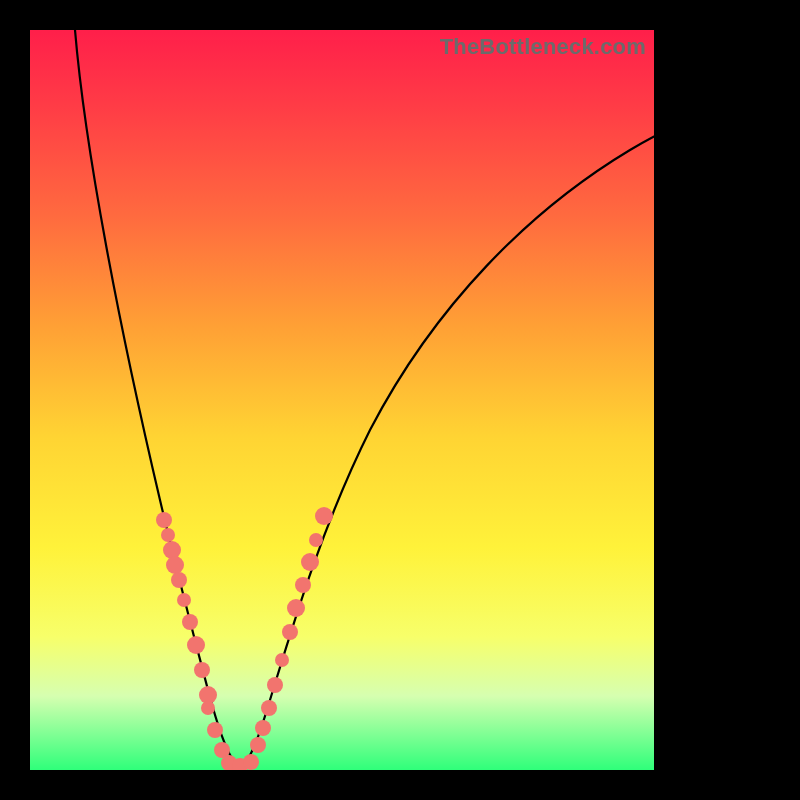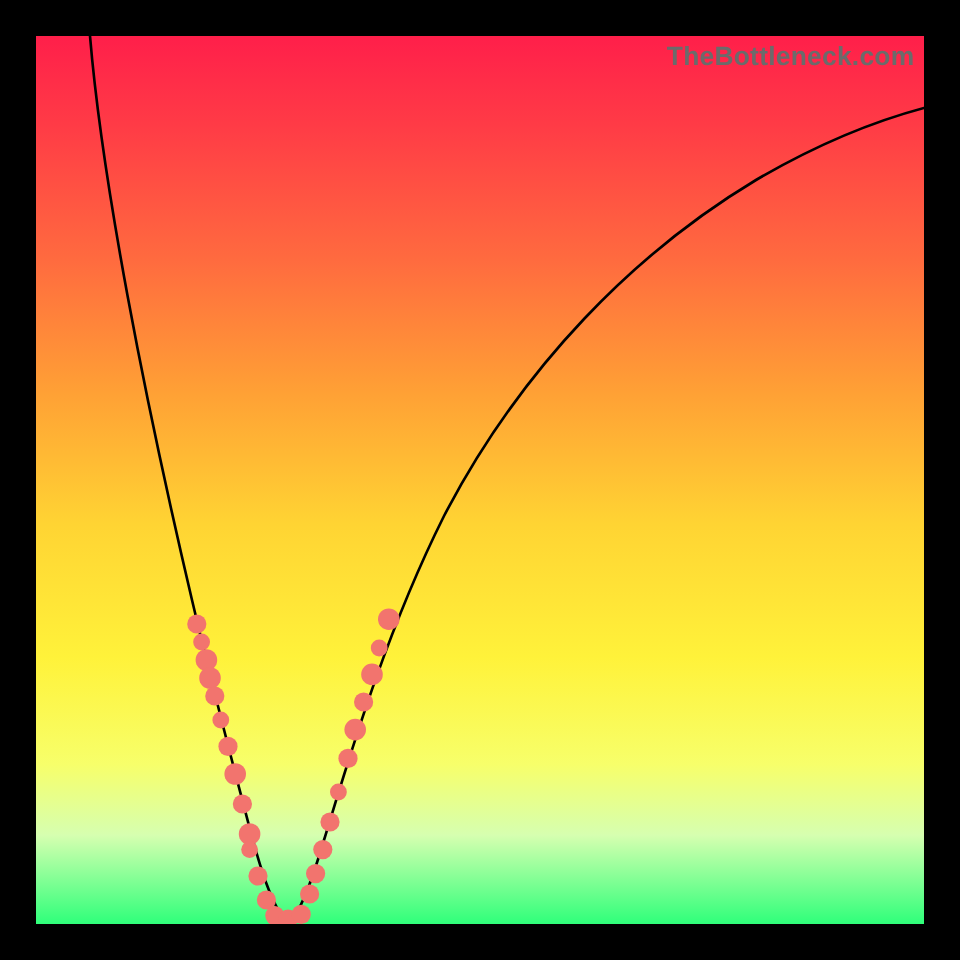--- a/index.html
+++ b/index.html
@@ -8,21 +8,21 @@
     width: 800px;
     height: 800px;
     background: #000;
     overflow: hidden;
     font-family: Arial, Helvetica, sans-serif;
   }
   .frame {
     position: absolute;
     left: 30px;
     top: 30px;
-    width: 740px;
+    width: 624px;
     height: 740px;
     background: linear-gradient(to bottom,
       #ff1f4a 0%,
       #ff3b46 10%,
       #ff6a3f 25%,
       #ffa035 40%,
       #ffd433 55%,
       #fff23a 70%,
       #f7ff6a 82%,
       #d6ffb0 90%,

